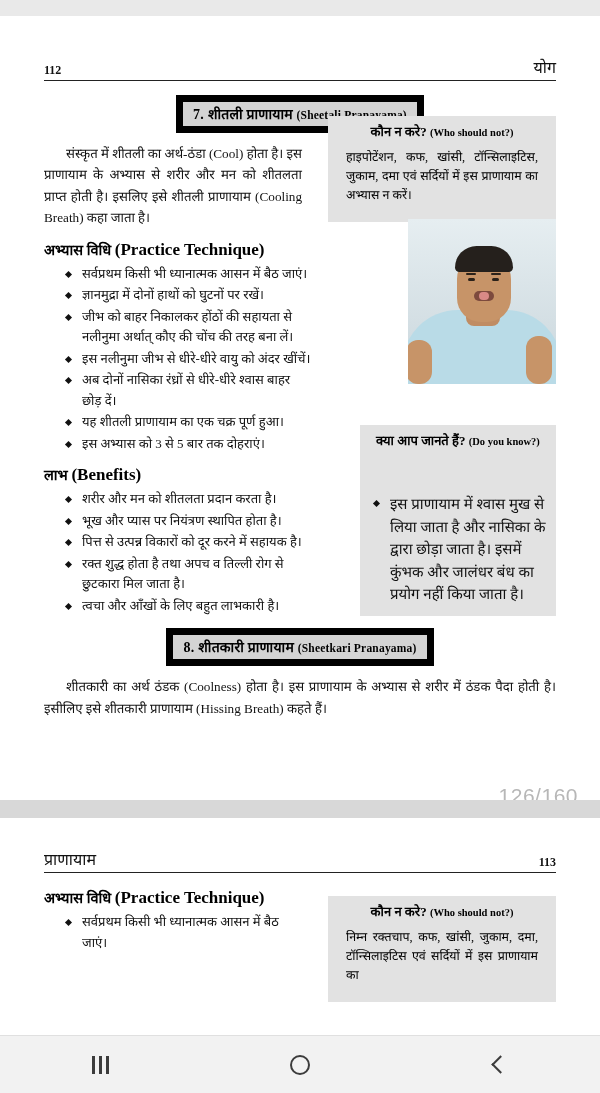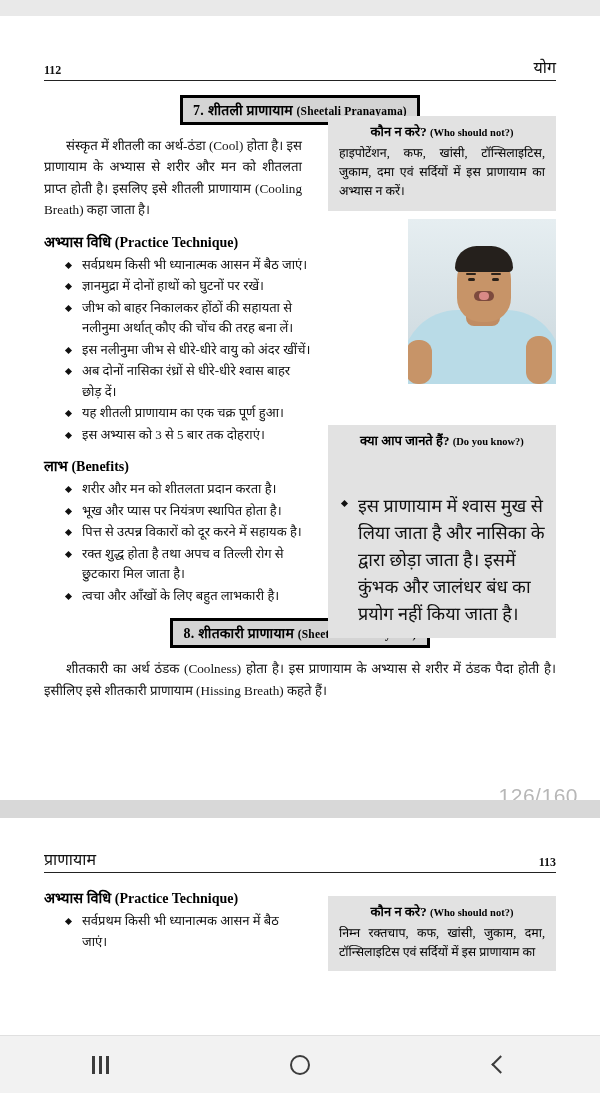--- a/index.html
+++ b/index.html
@@ -37,21 +37,21 @@
     padding-bottom: 2px;
     margin-bottom: 14px;
   }
   .page-head.p2 { padding-top: 30px; }
   .page-head .folio { font-weight: bold; font-size: 12px; }
   .page-head .runhead { font-size: 16px; }
 
   
   .sec-title {
     display: inline-block;
-    border: 3px solid #000000;
+    border: 7px solid #000000;
     background: #d4d4d4;
     padding: 2px 10px 3px 10px;
     font-weight: bold;
     font-size: 14px;
     letter-spacing: .2px;
   }
   .sec-title .num { margin-right: 4px; }
   .sec-title .en { font-size: 11.5px; font-weight: bold; }
   .sec-title-wrap { text-align: center; margin: 4px 0 10px 0; }
 
@@ -62,21 +62,21 @@
     margin: 0 0 8px 0;
     color: #111;
   }
   .indent { text-indent: 22px; }
 
   .sub-head {
     font-weight: bold;
     font-size: 14.5px;
     margin: 10px 0 4px 0;
   }
-  .sub-head .en { font-size: 14px; font-weight: bold; }
+  .sub-head .en { font-size: 17px; font-weight: bold; }
 
   ul.bl {
     list-style: none;
     margin: 0 0 2px 0;
     padding: 0 0 0 20px;
   }
   ul.bl li {
     position: relative;
     font-size: 13px;
     line-height: 1.58;
@@ -100,44 +100,44 @@
     padding: 6px 10px 8px 10px;
   }
   .callout .c-title {
     text-align: center;
     font-weight: bold;
     font-size: 13px;
     margin-bottom: 4px;
   }
   .callout .c-title .en { font-size: 10.5px; }
   .callout p {
-    margin: 1px;
+    margin: 8px;
     font-size: 12.4px;
     line-height: 1.55;
     text-align: justify;
   }
   .callout ul.bl { padding-left: 2px; }
-  .callout ul.bl li { font-size: 18px; line-height: 1.5; margin-top: 44px; }
+  .callout ul.bl li { font-size: 15px; line-height: 1.5; margin-top: 44px; }
 
   #box-who {
     position: absolute;
     right: 44px; top: 100px;
     width: 228px;
   }
   #photo {
     position: absolute;
     right: 44px; top: 203px;
     width: 148px; height: 165px;
     overflow: hidden;
     background: #cfd9dd;
   }
   #box-know {
     position: absolute;
     right: 44px; top: 409px;
-    width: 228px;
+    width: 196px;
   }
 
   .col-left { width: 258px; }
 
   
   .ph-bg { position:absolute; inset:0; background:linear-gradient(#e6eef1,#c9d6dc); }
   .ph-shirt {
     position:absolute; left:-6px; bottom:0; width:160px; height:74px;
     background:#b9dbe7; border-radius:56px 56px 0 0;
   }

